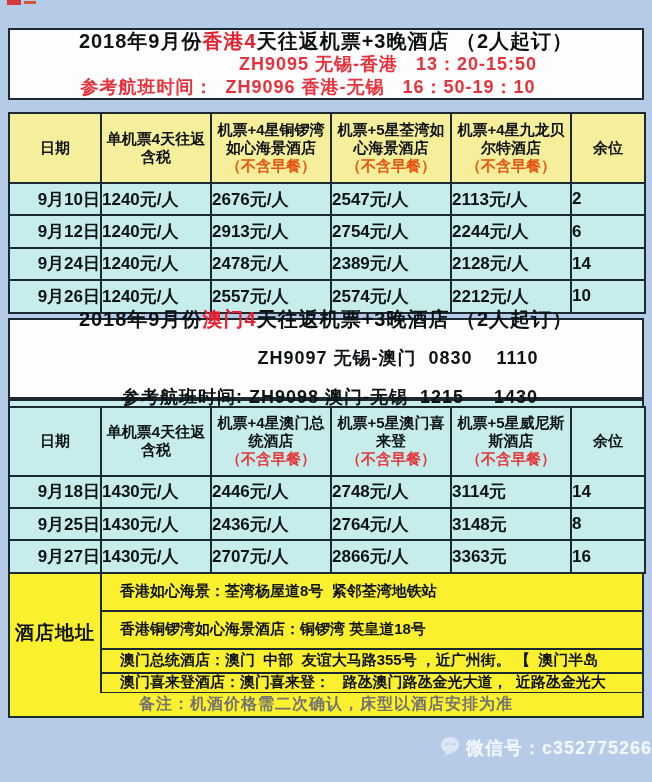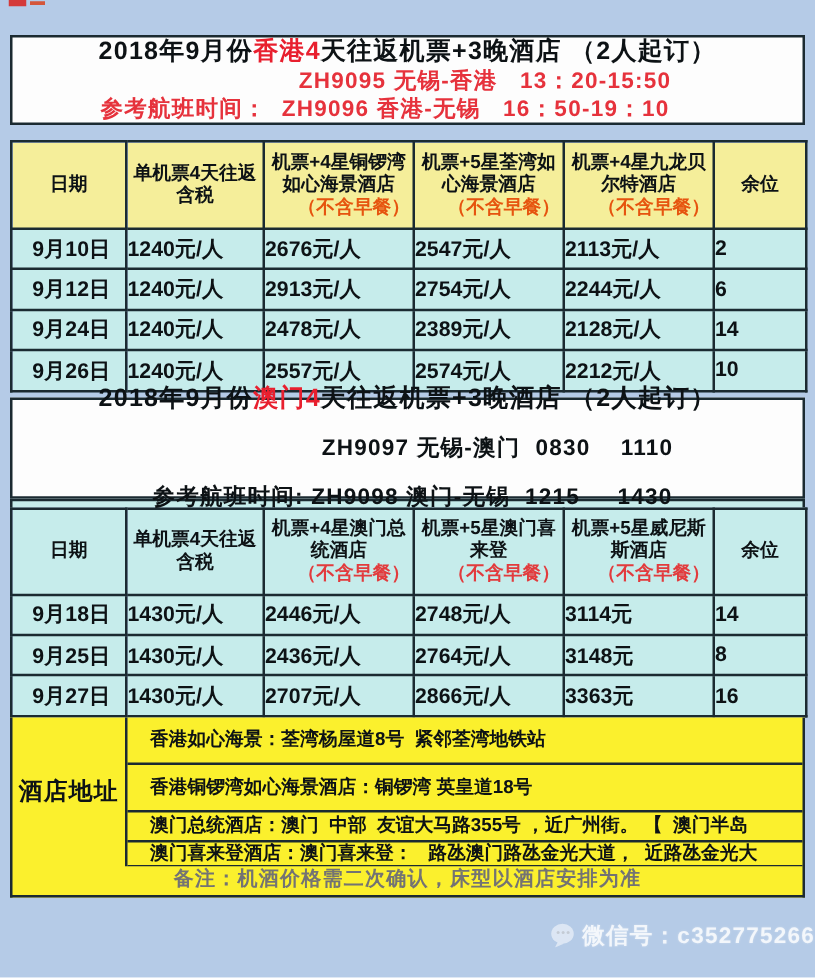--- a/index.html
+++ b/index.html
@@ -30,35 +30,35 @@
   .hk .l2{transform:translateX(-18px);}
   .mo .l1{transform:translateX(72px);}
   .mo .l2{transform:translateX(4px);}
   .gap12{height:12px;}
   .strip{height:7px;background:var(--cyan);border:2px solid var(--grid);border-bottom:none;}
   table.price{width:636px;border-collapse:collapse;table-layout:fixed;}
   table.price th,table.price td{border:2px solid var(--grid);overflow:hidden;}
   table.price th{font-size:15px;line-height:1.2;text-align:center;vertical-align:middle;padding:1px 2px;}
   table.hk th{background:var(--yellow);height:70px;}
   table.mo th{background:var(--cyan);height:69px;}
-  th .note{display:block;font-size:15px;text-align:right;}
+  th .note{display:block;font-size:15px;}
   table.hk th .note{color:var(--orange);}
   table.mo th .note{color:var(--monote);}
   table.price td{background:var(--cyan);font-size:17px;height:32.4px;white-space:pre;}
-  table.price td.date{text-align:center;padding-left:4px;}
+  table.price td.date{text-align:right;padding-left:4px;}
   footer{border:2px solid var(--grid);border-top:none;background:var(--footyellow);}
   .addr-grid{display:grid;grid-template-columns:92px 1fr;grid-template-rows:38px 38px 24px 19px;}
   .addr-label{grid-row:1/5;border-right:2px solid var(--grid);display:flex;align-items:center;
     justify-content:center;font-size:19px;letter-spacing:1px;}
   .addr-row{border-bottom:2px solid var(--grid);display:flex;align-items:center;
     font-size:15px;padding-left:18px;white-space:pre;overflow:hidden;}
   .addr-row.r3{border-bottom:1px solid var(--grid);}
   .note-row{height:23px;color:#737373;font-size:16px;text-align:center;line-height:22px;
     white-space:pre;overflow:hidden;letter-spacing:1px;}
-  .watermark{position:absolute;right:0px;top:736px;display:flex;align-items:center;gap:4px;
+  .watermark{position:absolute;right:0px;top:736px;display:flex;align-items:flex-start;gap:4px;
     color:rgba(255,255,255,0.78);font-size:18px;letter-spacing:1px;white-space:pre;
     text-shadow:0 0 2px rgba(255,255,255,0.35);}
   .watermark svg{opacity:.75;}
 </style>
 </head>
 <body>
 
 <div class="page">
   <div class="top-mark"></div>
 

